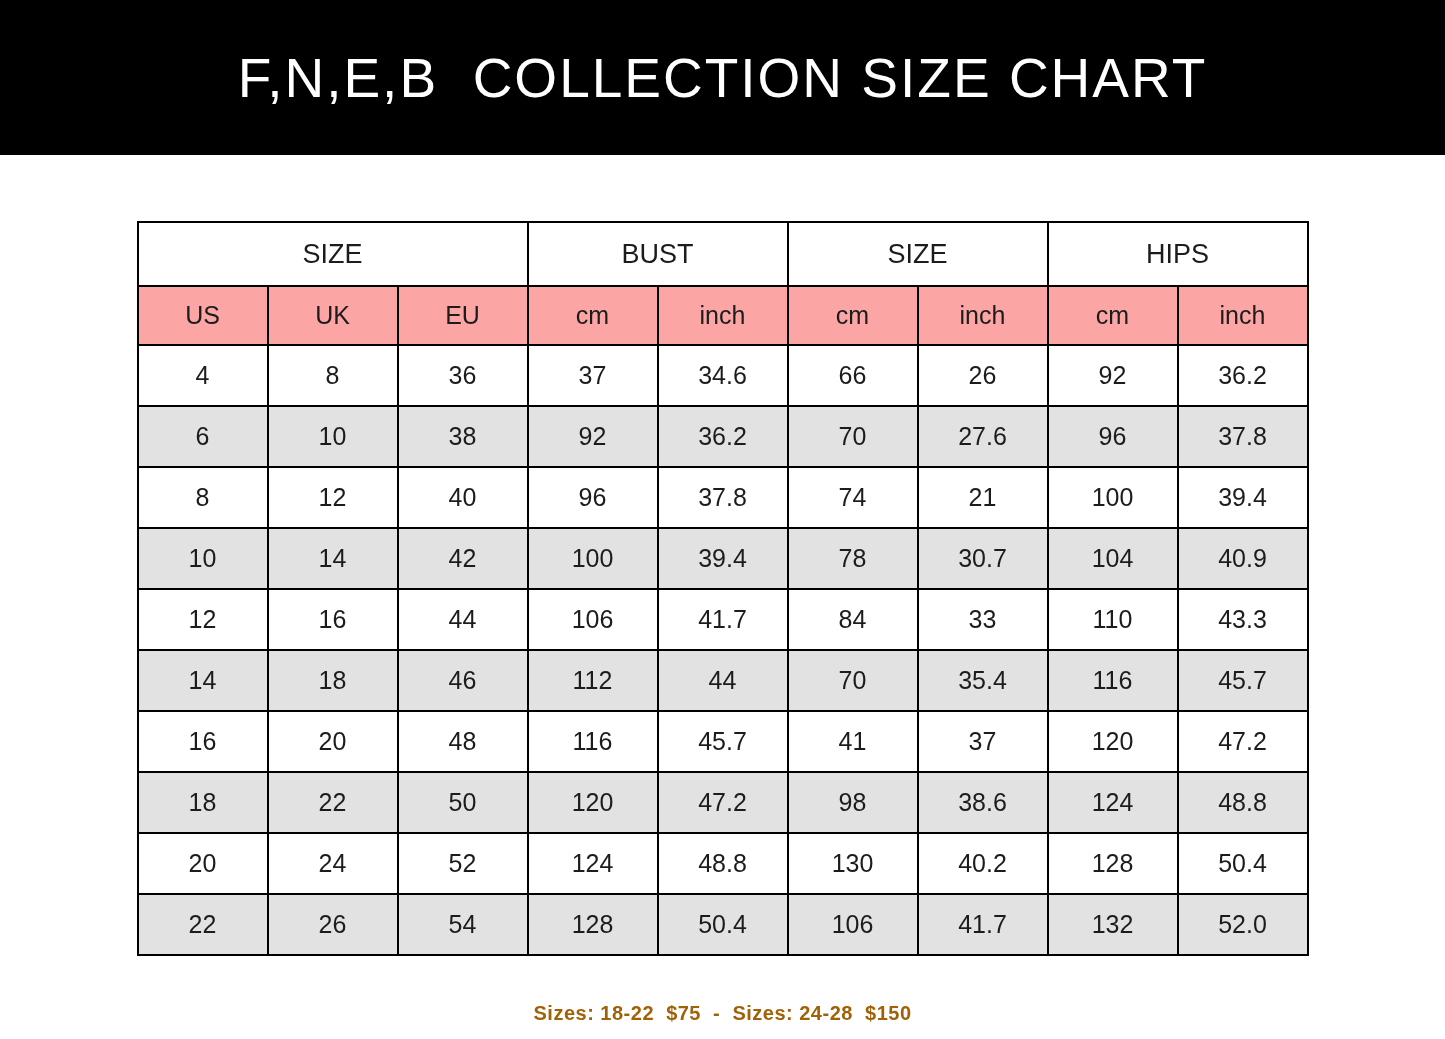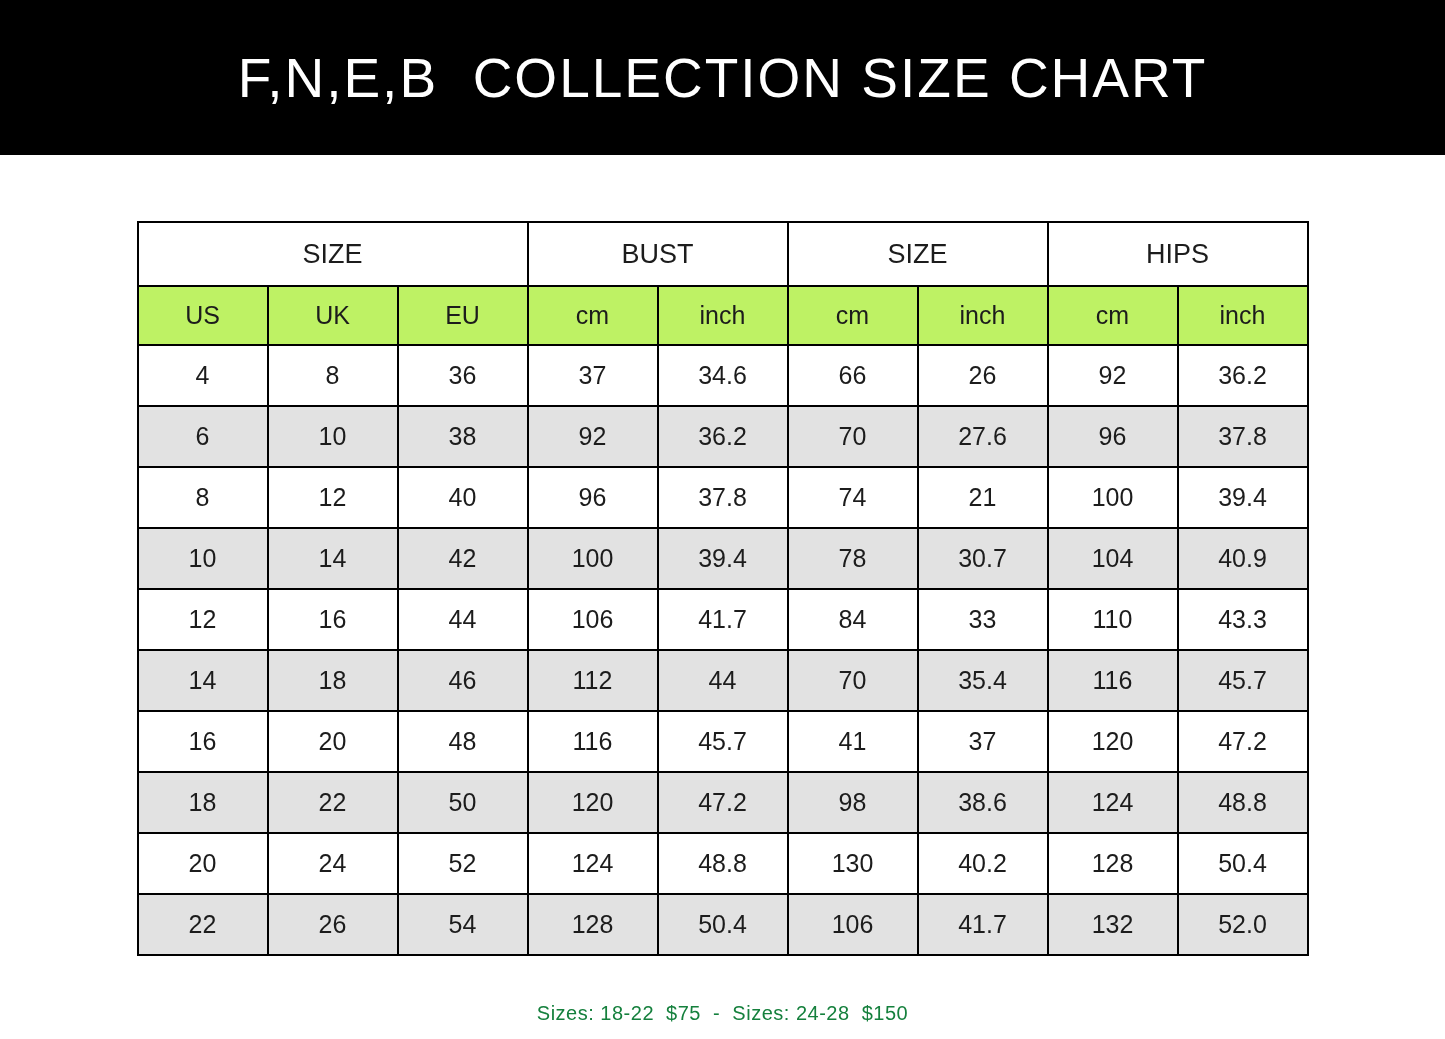--- a/index.html
+++ b/index.html
@@ -55,38 +55,38 @@
     color: #1c1c1c;
     padding: 0;
     height: 59px;
     font-family: "Liberation Sans", sans-serif;
   }
   table.size-chart tr.group-head th {
     height: 62px;
     font-size: 27px;
   }
   table.size-chart tr.unit-head td {
-    background: #bef264;
+    background: #fca5a5;
     font-size: 25px;
     height: 57px;
   }
   table.size-chart tbody tr.shaded td {
     background: #e2e2e2;
   }
   table.size-chart tbody tr.plain td {
     background: #ffffff;
   }
   .footer {
     text-align: center;
     margin-top: 46px;
   }
   .footer-prices {
     font-size: 20px;
-    font-weight: normal;
-    color: #15803d;
+    font-weight: bold;
+    color: #a16207;
     letter-spacing: 0.5px;
     white-space: pre;
   }
 </style>
 </head>
 <body>
 
 <div class="page">
 
   <div class="header-band">

